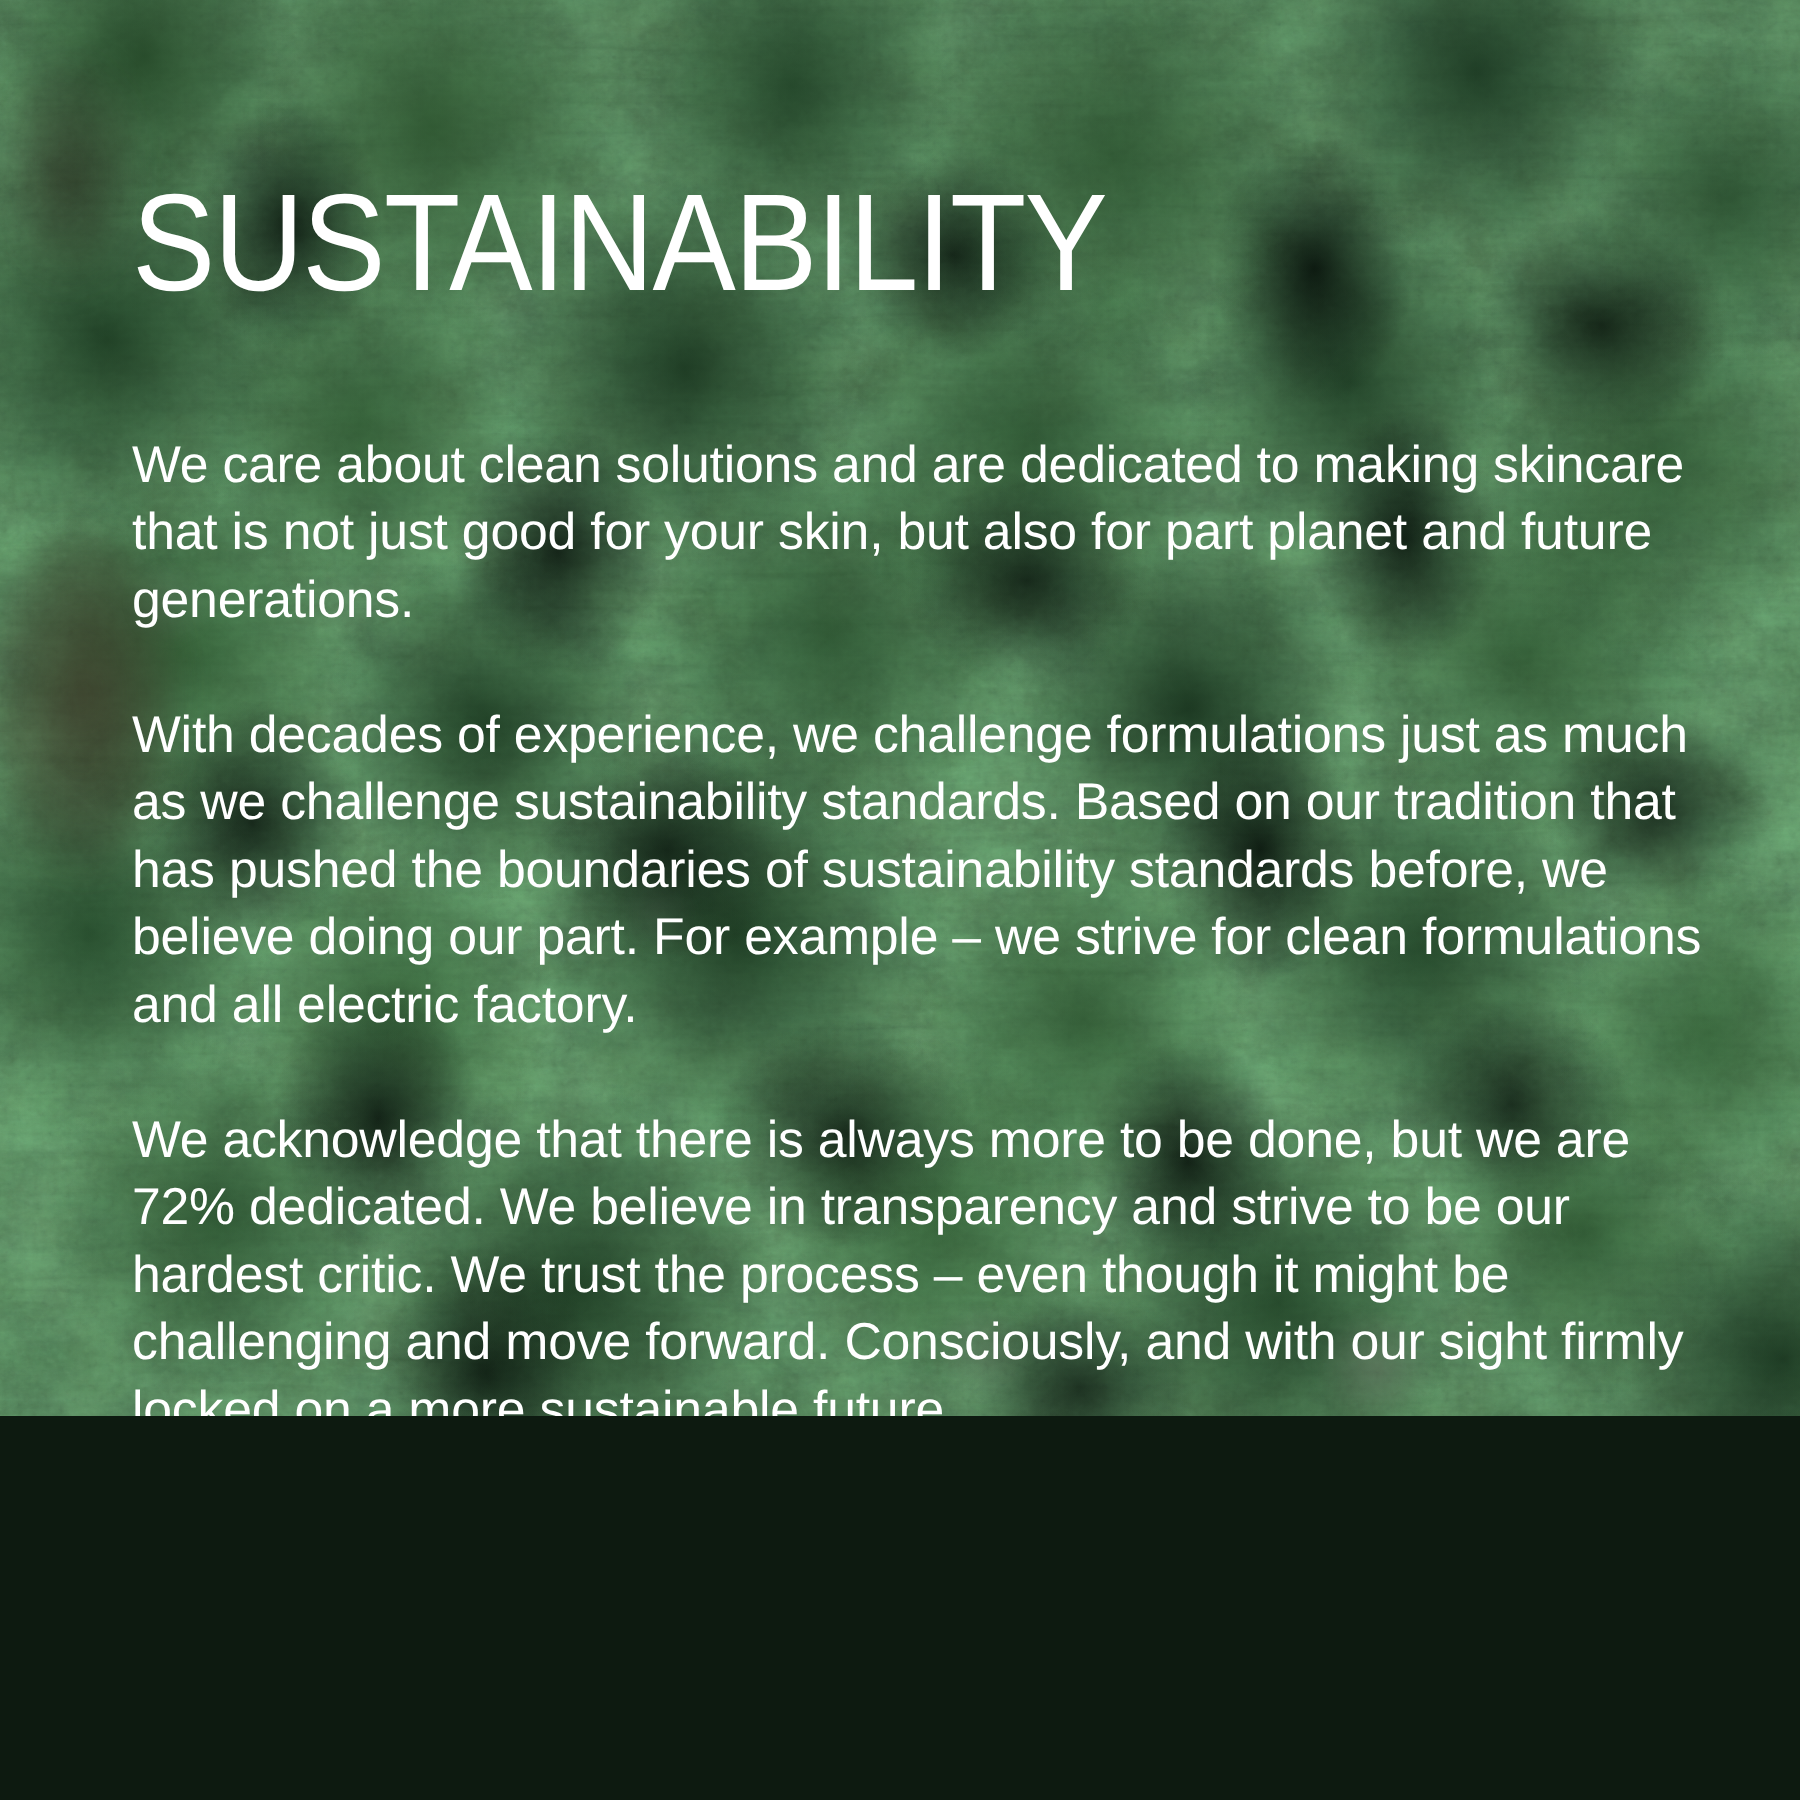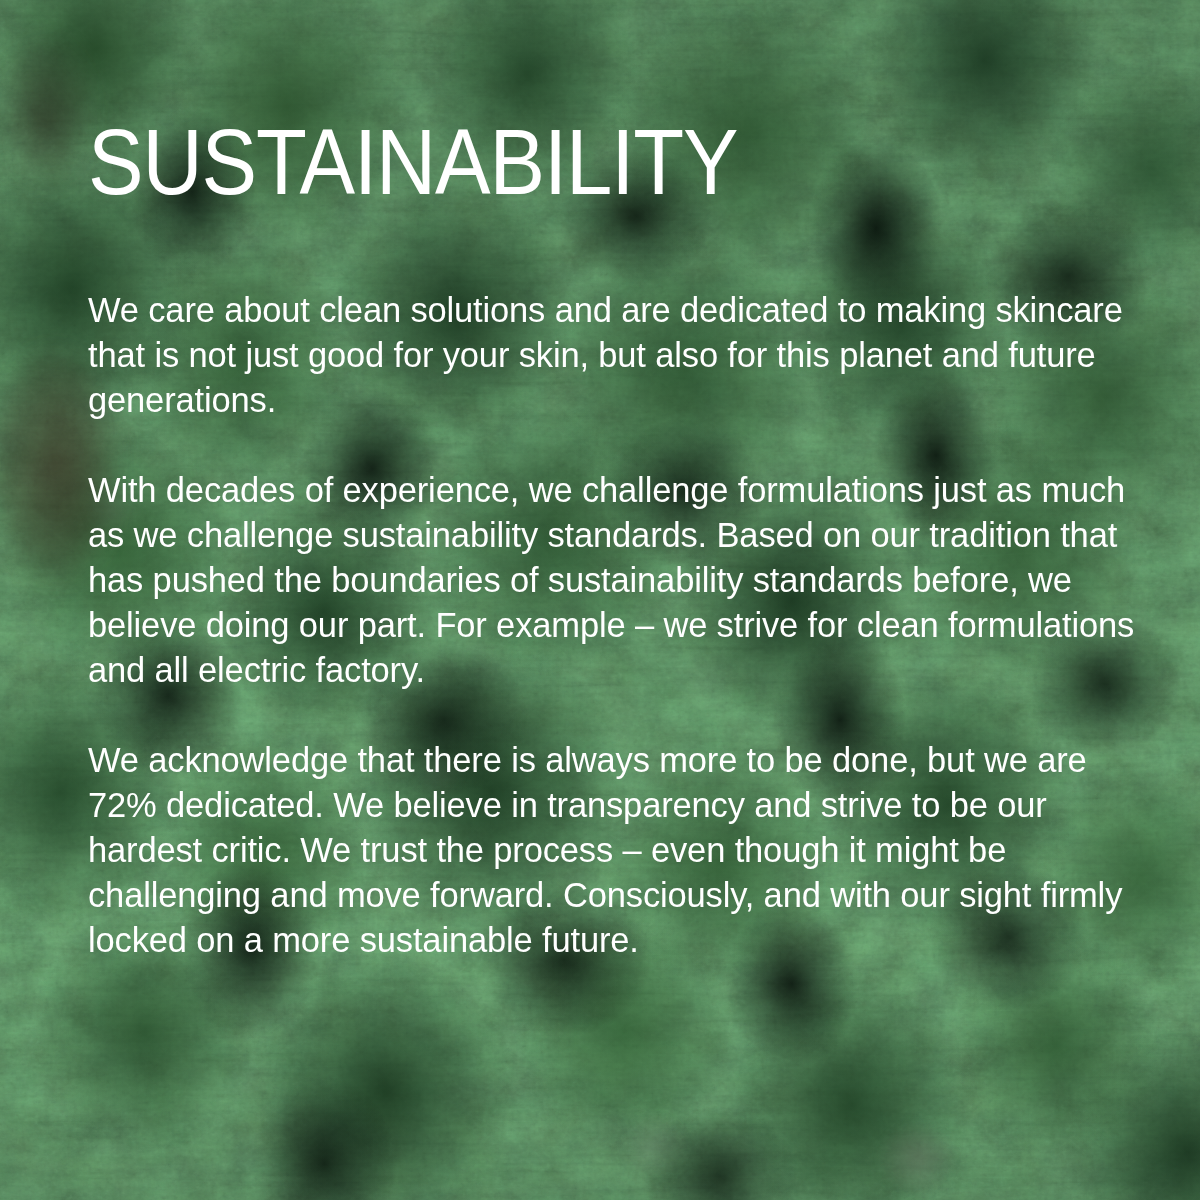--- a/index.html
+++ b/index.html
@@ -8,21 +8,21 @@
   html, body {
     width: 1200px;
     height: 1200px;
     overflow: hidden;
     background: #0d1a10;
   }
 
   .canvas {
     position: relative;
     width: 1200px;
-    height: 1200px;
+    height: 944px;
     overflow: hidden;
     font-family: "Liberation Sans", "DejaVu Sans", sans-serif;
   }
 
   
   .forest-bg {
     position: absolute;
     inset: 0;
     background-color: #16301c;
     z-index: 0;
@@ -236,19 +236,19 @@
   <div class="forest-clearing"></div>
   <div class="forest-clearing-2"></div>
   <div class="pale-crowns"></div>
   <div class="forest-veil"></div>
 
   <div class="content">
 
     <h1 class="page-title">SUSTAINABILITY</h1>
 
     <div class="body-copy">
-      <p class="body-para">We care about clean solutions and are dedicated to making skincare that is not just good for your skin, but also for this planet and future generations.</p>
+      <p class="body-para">We care about clean solutions and are dedicated to making skincare that is not just good for your skin, but also for part planet and future generations.</p>
       <p class="body-para">With decades of experience, we challenge formulations just as much as we challenge sustainability standards. Based on our tradition that has pushed the boundaries of sustainability standards before, we believe doing our part. For example – we strive for clean formulations and all electric factory.</p>
       <p class="body-para">We acknowledge that there is always more to be done, but we are 72% dedicated. We believe in transparency and strive to be our hardest critic. We trust the process – even though it might be challenging and move forward. Consciously, and with our sight firmly locked on a more sustainable future.</p>
     </div>
 
   </div>
 </div>
 
 </body></html>

